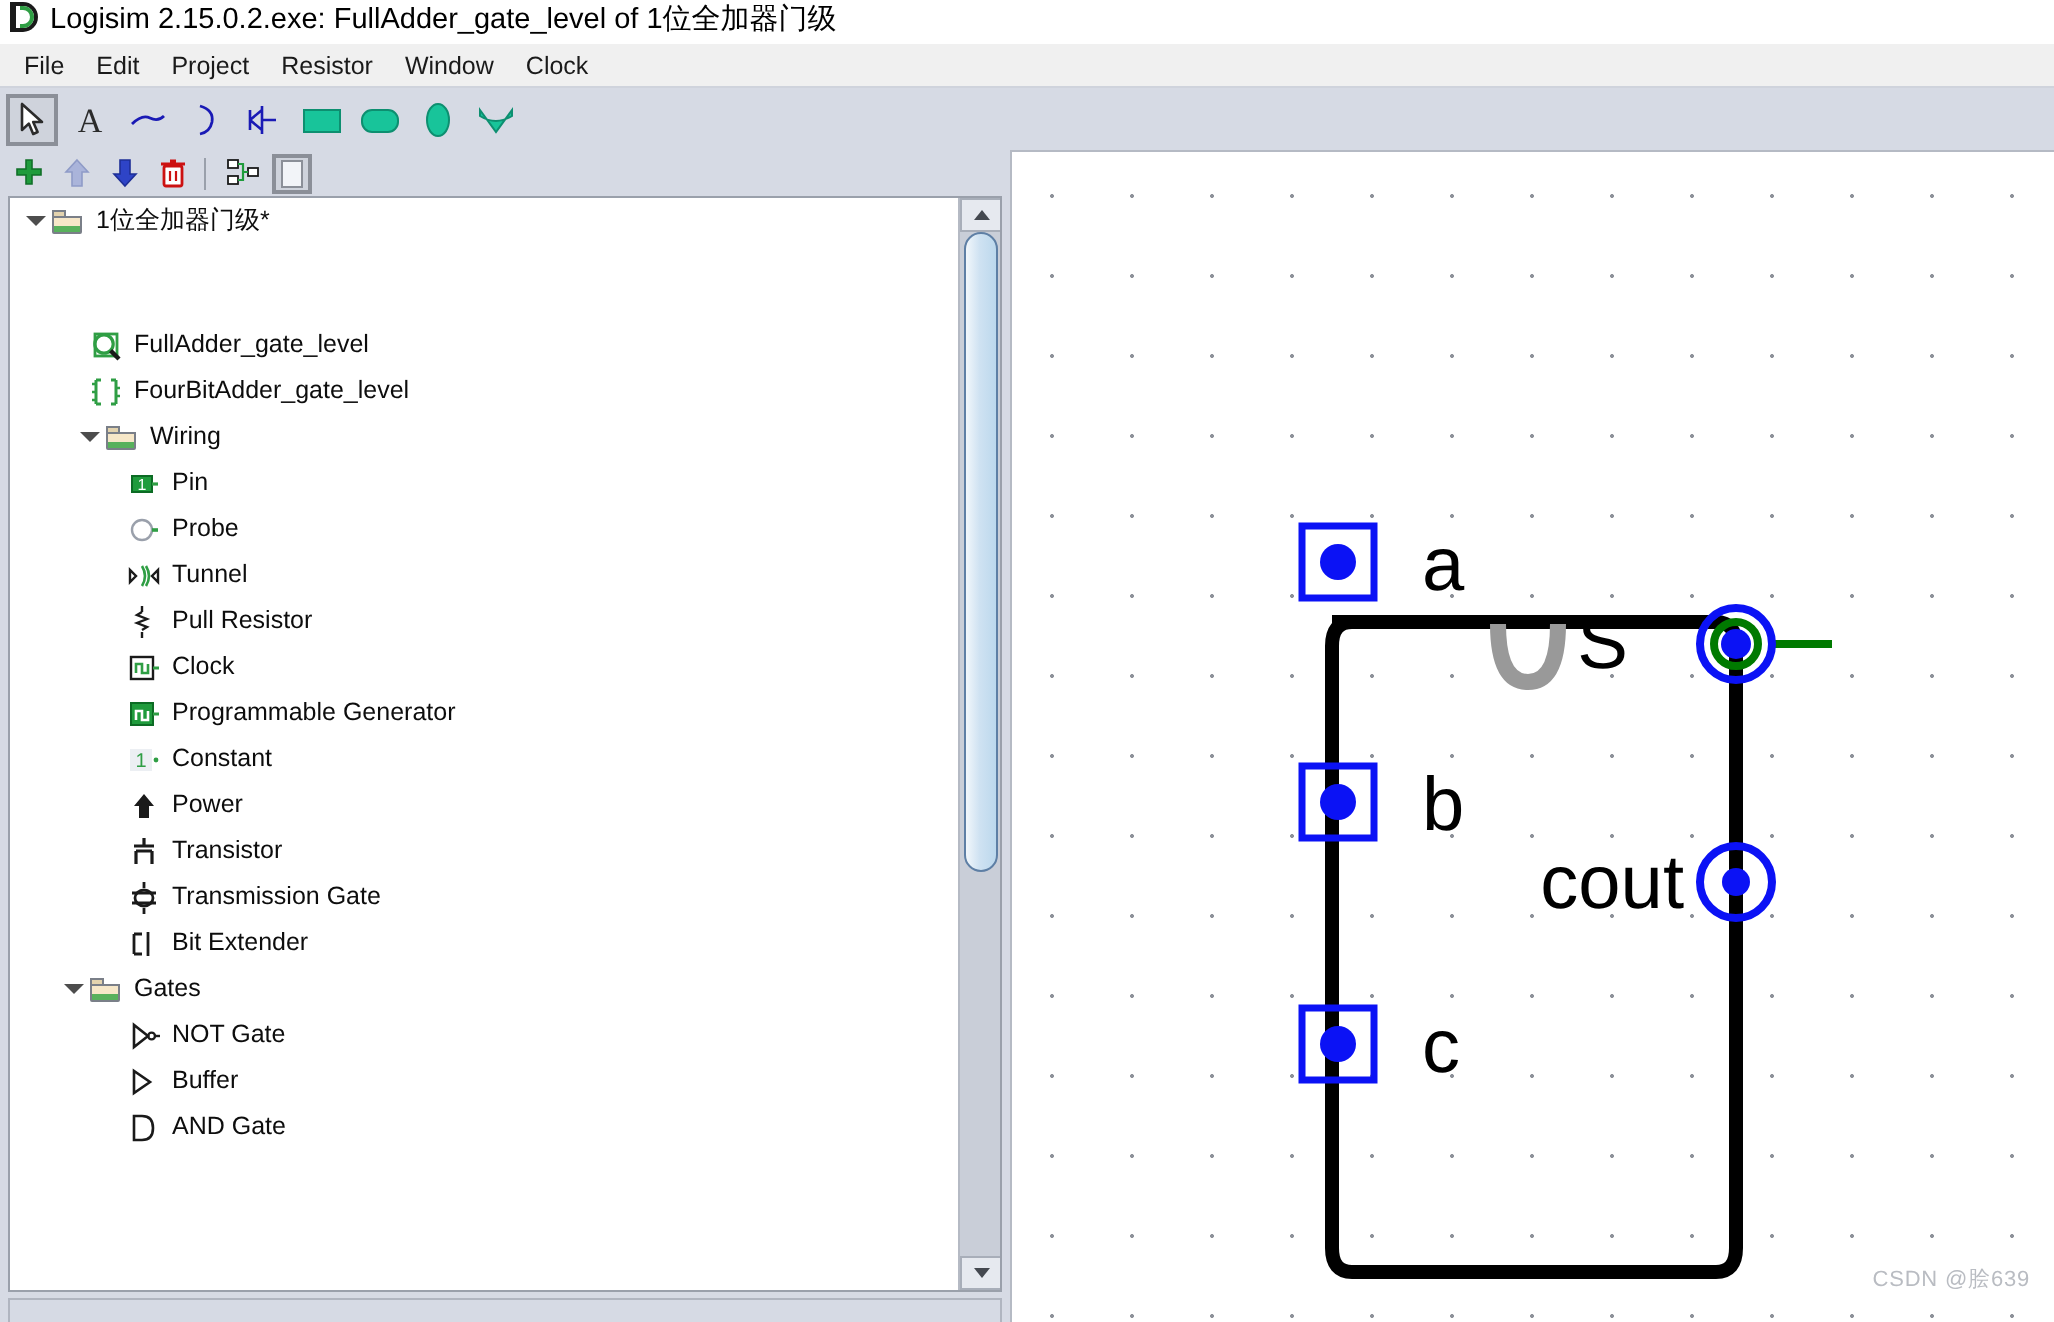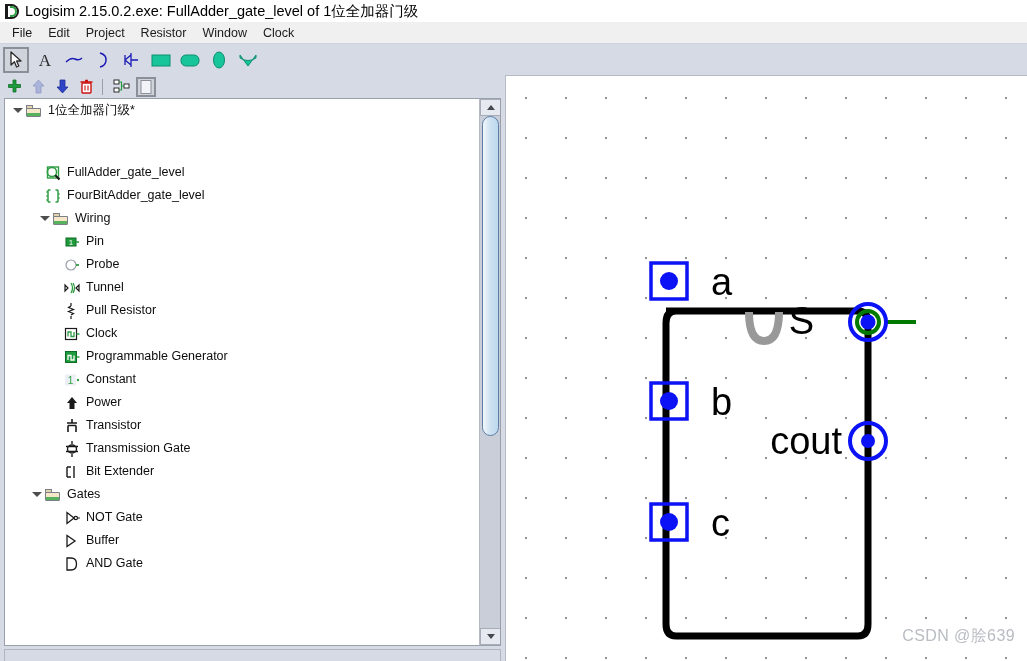--- a/index.html
+++ b/index.html
@@ -16,21 +16,21 @@
     position: absolute; inset: 0;
     width: 1027px; height: 661px;
     background: #d6dae4;
   }
 
   
   .titlebar {
     position: absolute; left: 0; top: 0;
     width: 1027px; height: 22px;
     background: #ffffff;
-    display: flex; align-items: center;
+    display: flex; 
     padding-left: 4px;
     box-sizing: border-box;
   }
   .title-icon {
     width: 17px; height: 17px;
     margin-right: 4px;
     position: relative;
     flex: 0 0 auto;
   }
   .title-icon .ti-bar {
@@ -269,21 +269,21 @@
       radial-gradient(#8d9199 0.9px, transparent 1.1px);
     background-size: 40px 40px;
     background-position: 0px 2px;
   }
 
   .circuit { position: absolute; left: 0; top: 0; width: 522px; height: 586px; }
 
   .watermark {
     position: absolute;
     right: 12px; bottom: 14px;
-    font-size: 16px;
+    font-size: 11px;
     color: #b9bcc2;
     white-space: nowrap;
     letter-spacing: 0.4px;
   }
 </style>
 </head>
 <body>
 
 <div id="app">
 

